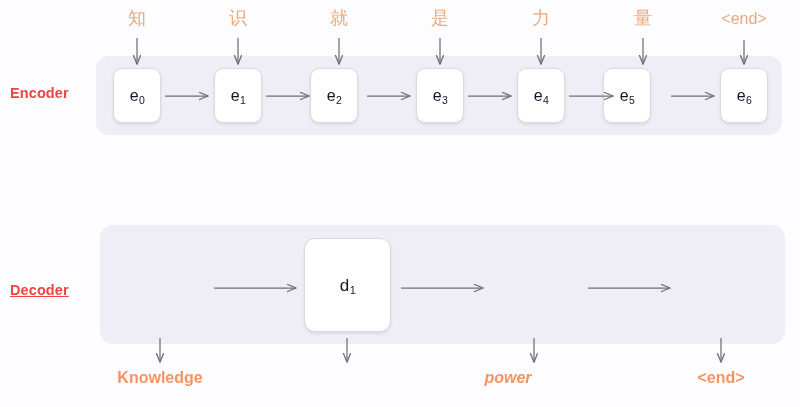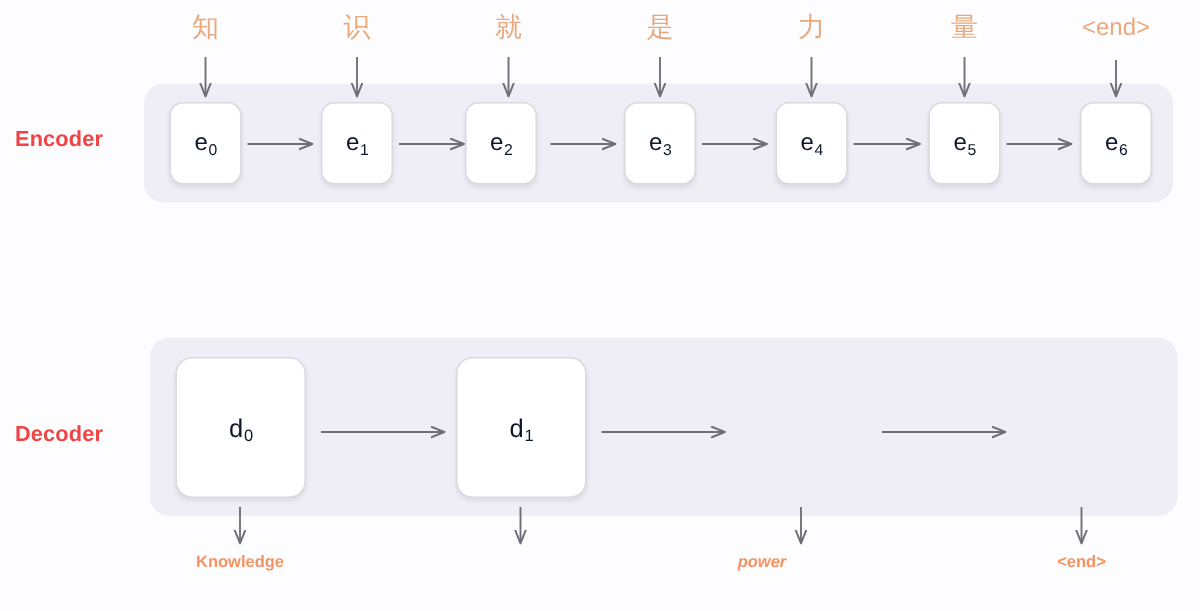--- a/index.html
+++ b/index.html
@@ -23,21 +23,21 @@
   
   .row-label {
     position: absolute;
     font-size: 14.5px;
     font-weight: bold;
     color: #ef4444;
     letter-spacing: 0.1px;
     white-space: nowrap;
   }
   .row-label.encoder { left: 10px; top: 85px; }
-  .row-label.decoder { left: 10px; top: 282px; }
+  .row-label.decoder { left: 10px; top: 282px; text-decoration: underline; }
 
   
   .panel {
     position: absolute;
     background: #efedf5;
     border-radius: 13px;
   }
   .panel.encoder-panel {
     left: 96px;
     top: 56px;
@@ -107,21 +107,21 @@
     top: 11px;
   }
 
   
   .out-token {
     position: absolute;
     top: 370px;
     width: 200px;
     margin-left: -100px;
     text-align: center;
-    font-size: 11px;
+    font-size: 16px;
     font-weight: bold;
     color: #f79361;
     line-height: 1;
     white-space: nowrap;
   }
 
   
   .arrows {
     position: absolute;
     left: 0;
@@ -158,30 +158,27 @@
   </div>
   <div class="cell enc" style="left: 310px;">
     <span class="cell-text">e<sub>2</sub></span>
   </div>
   <div class="cell enc" style="left: 416px;">
     <span class="cell-text">e<sub>3</sub></span>
   </div>
   <div class="cell enc" style="left: 517px;">
     <span class="cell-text">e<sub>4</sub></span>
   </div>
-  <div class="cell enc" style="left: 619px;">
+  <div class="cell enc" style="left: 603px;">
     <span class="cell-text">e<sub>5</sub></span>
   </div>
   <div class="cell enc" style="left: 720px;">
     <span class="cell-text">e<sub>6</sub></span>
   </div>
 
-  <div class="cell dec" style="left: 117px;">
-    <span class="cell-text">d<sub>0</sub></span>
-  </div>
   <div class="cell dec" style="left: 304px;">
     <span class="cell-text">d<sub>1</sub></span>
   </div>
 
   <div class="out-token" style="left: 160px;">Knowledge</div>
   <div class="out-token" style="left: 508px; font-style: italic;">power</div>
   <div class="out-token" style="left: 721px;">&lt;end&gt;</div>
 
   <svg class="arrows" viewBox="0 0 800 407">
     <defs>

